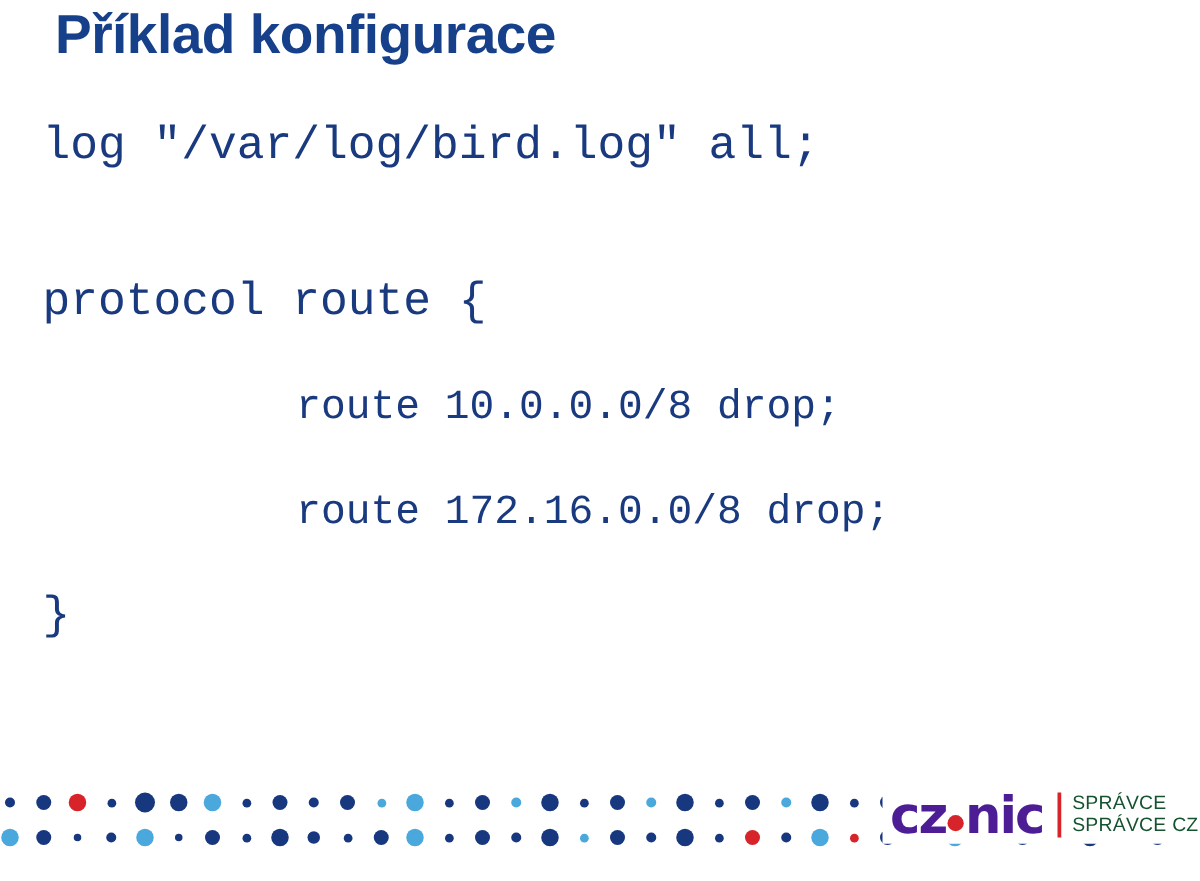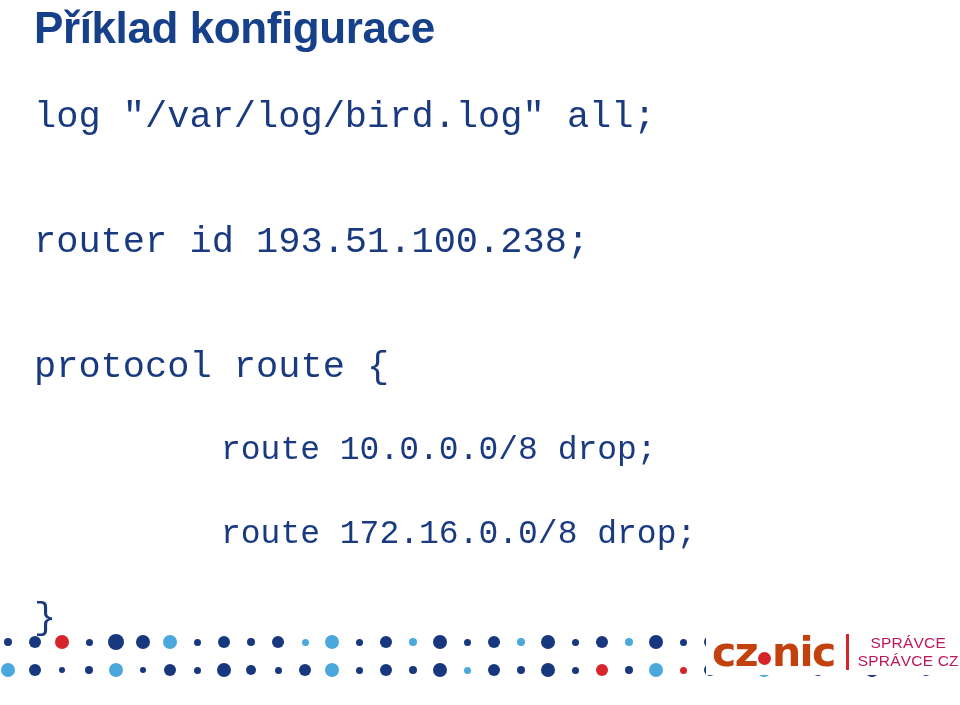--- a/index.html
+++ b/index.html
@@ -19,21 +19,21 @@
     position: relative;
     width: 960px;
     height: 705px;
     background: #ffffff;
     overflow: hidden;
   }
 
   
   .slide-title {
     position: absolute;
-    left: 34px;
+    left: 44px;
     top: 2px;
     font-family: "Liberation Sans", sans-serif;
     font-weight: bold;
     font-size: 44px;
     line-height: 52px;
     letter-spacing: -0.4px;
     color: #17408b;
     white-space: nowrap;
   }
 
@@ -62,20 +62,21 @@
     margin-top: 42px;
   }
   .code-line.lvl-top.tight {
     line-height: 46px;
   }
   
   .code-line.lvl-in {
     font-size: 33px;
     line-height: 48px;
     padding-left: 221px;
+    margin-left: 16px;
   }
 
   
   .dot-band {
     position: absolute;
     left: 0;
     top: 628px;
     width: 960px;
     height: 56px;
     pointer-events: none;
@@ -95,21 +96,21 @@
     height: 46px;
     background: #ffffff;
     padding-left: 6px;
   }
   .logo-word {
     font-family: "DejaVu Sans", sans-serif;
     font-weight: bold;
     font-size: 41px;
     line-height: 41px;
     letter-spacing: -1.6px;
-    color: #c2410c;
+    color: #4c1d95;
     display: flex;
     align-items: center;
   }
   .logo-dot {
     width: 13px;
     height: 13px;
     border-radius: 50%;
     background: #d7242a;
     display: inline-block;
     margin: 12px 1px 0 1px;
@@ -117,36 +118,34 @@
   .logo-rule {
     width: 3px;
     height: 36px;
     background: #d7242a;
     margin: 0 9px 0 11px;
   }
   .logo-sub {
     font-family: "Liberation Sans", sans-serif;
     font-size: 15.5px;
     line-height: 18px;
-    color: #be185d;
+    color: #14532d;
     letter-spacing: 0.2px;
     white-space: nowrap;
-    text-align: center;
   }
 </style>
 </head>
 <body>
 
 <div class="slide">
 
   <div class="slide-title">Příklad konfigurace</div>
 
   <div class="code-block">
     <div class="code-line lvl-top">log "/var/log/bird.log" all;</div>
-    <div class="code-line lvl-top spaced">router id 193.51.100.238;</div>
     <div class="code-line lvl-top spaced">protocol route {</div>
     <div class="code-line lvl-in">route 10.0.0.0/8 drop;</div>
     <div class="code-line lvl-in">route 172.16.0.0/8 drop;</div>
     <div class="code-line lvl-top tight">}</div>
     
     
     
     
     
   </div>

